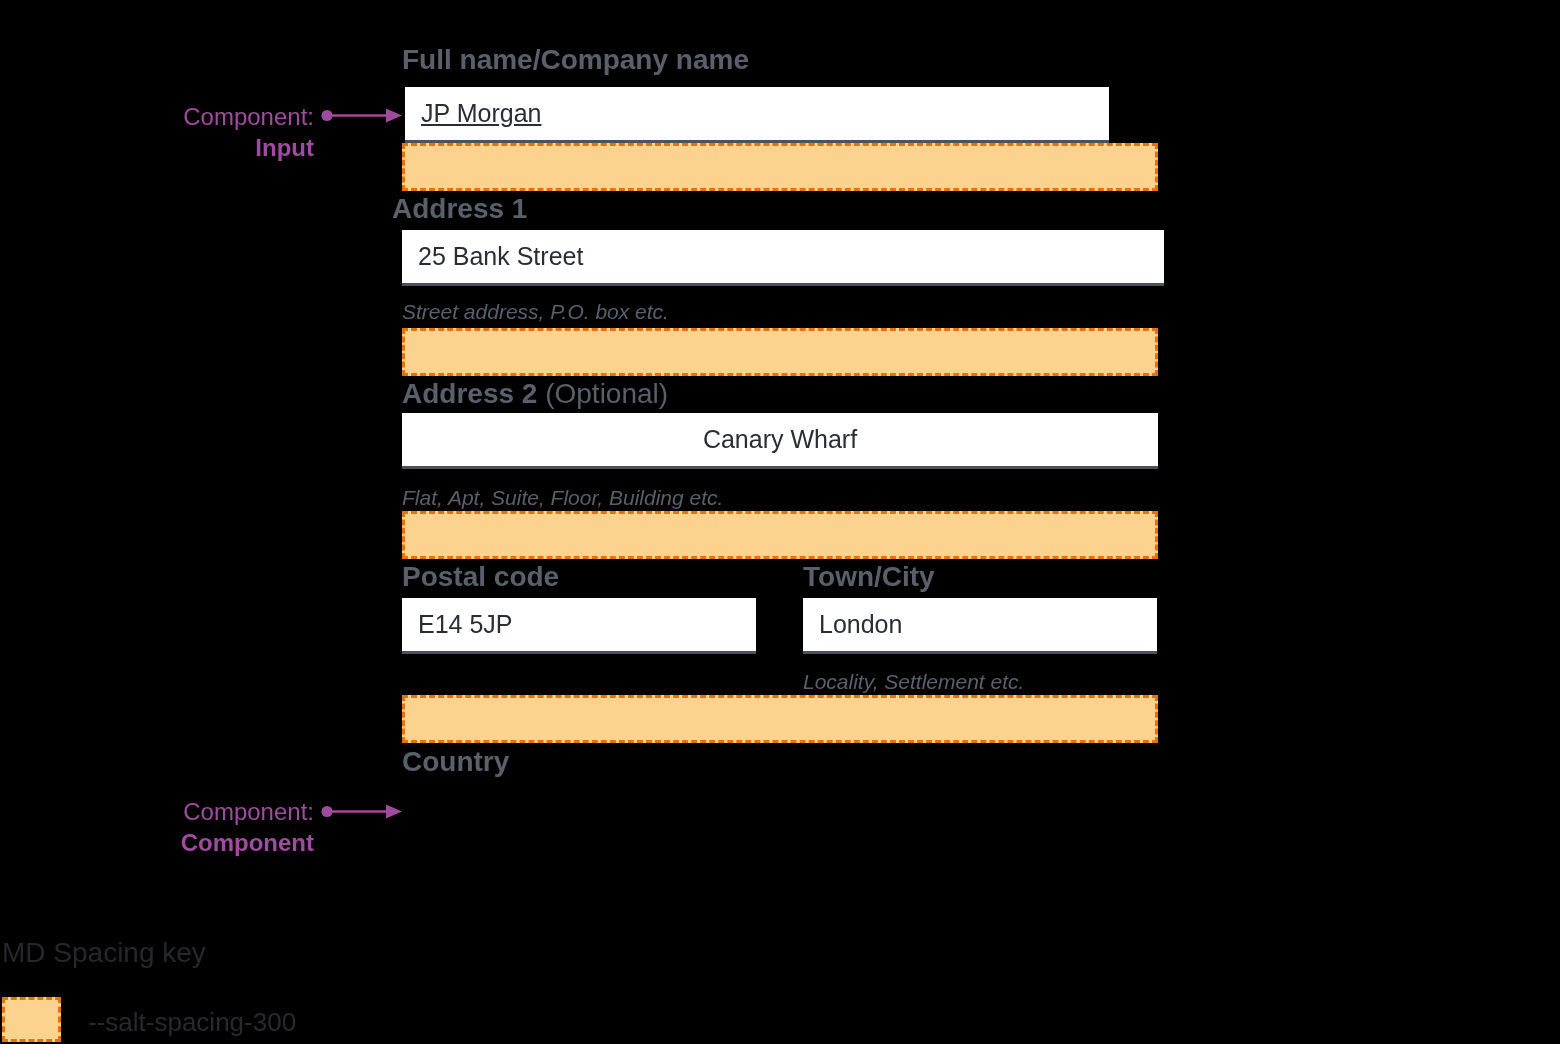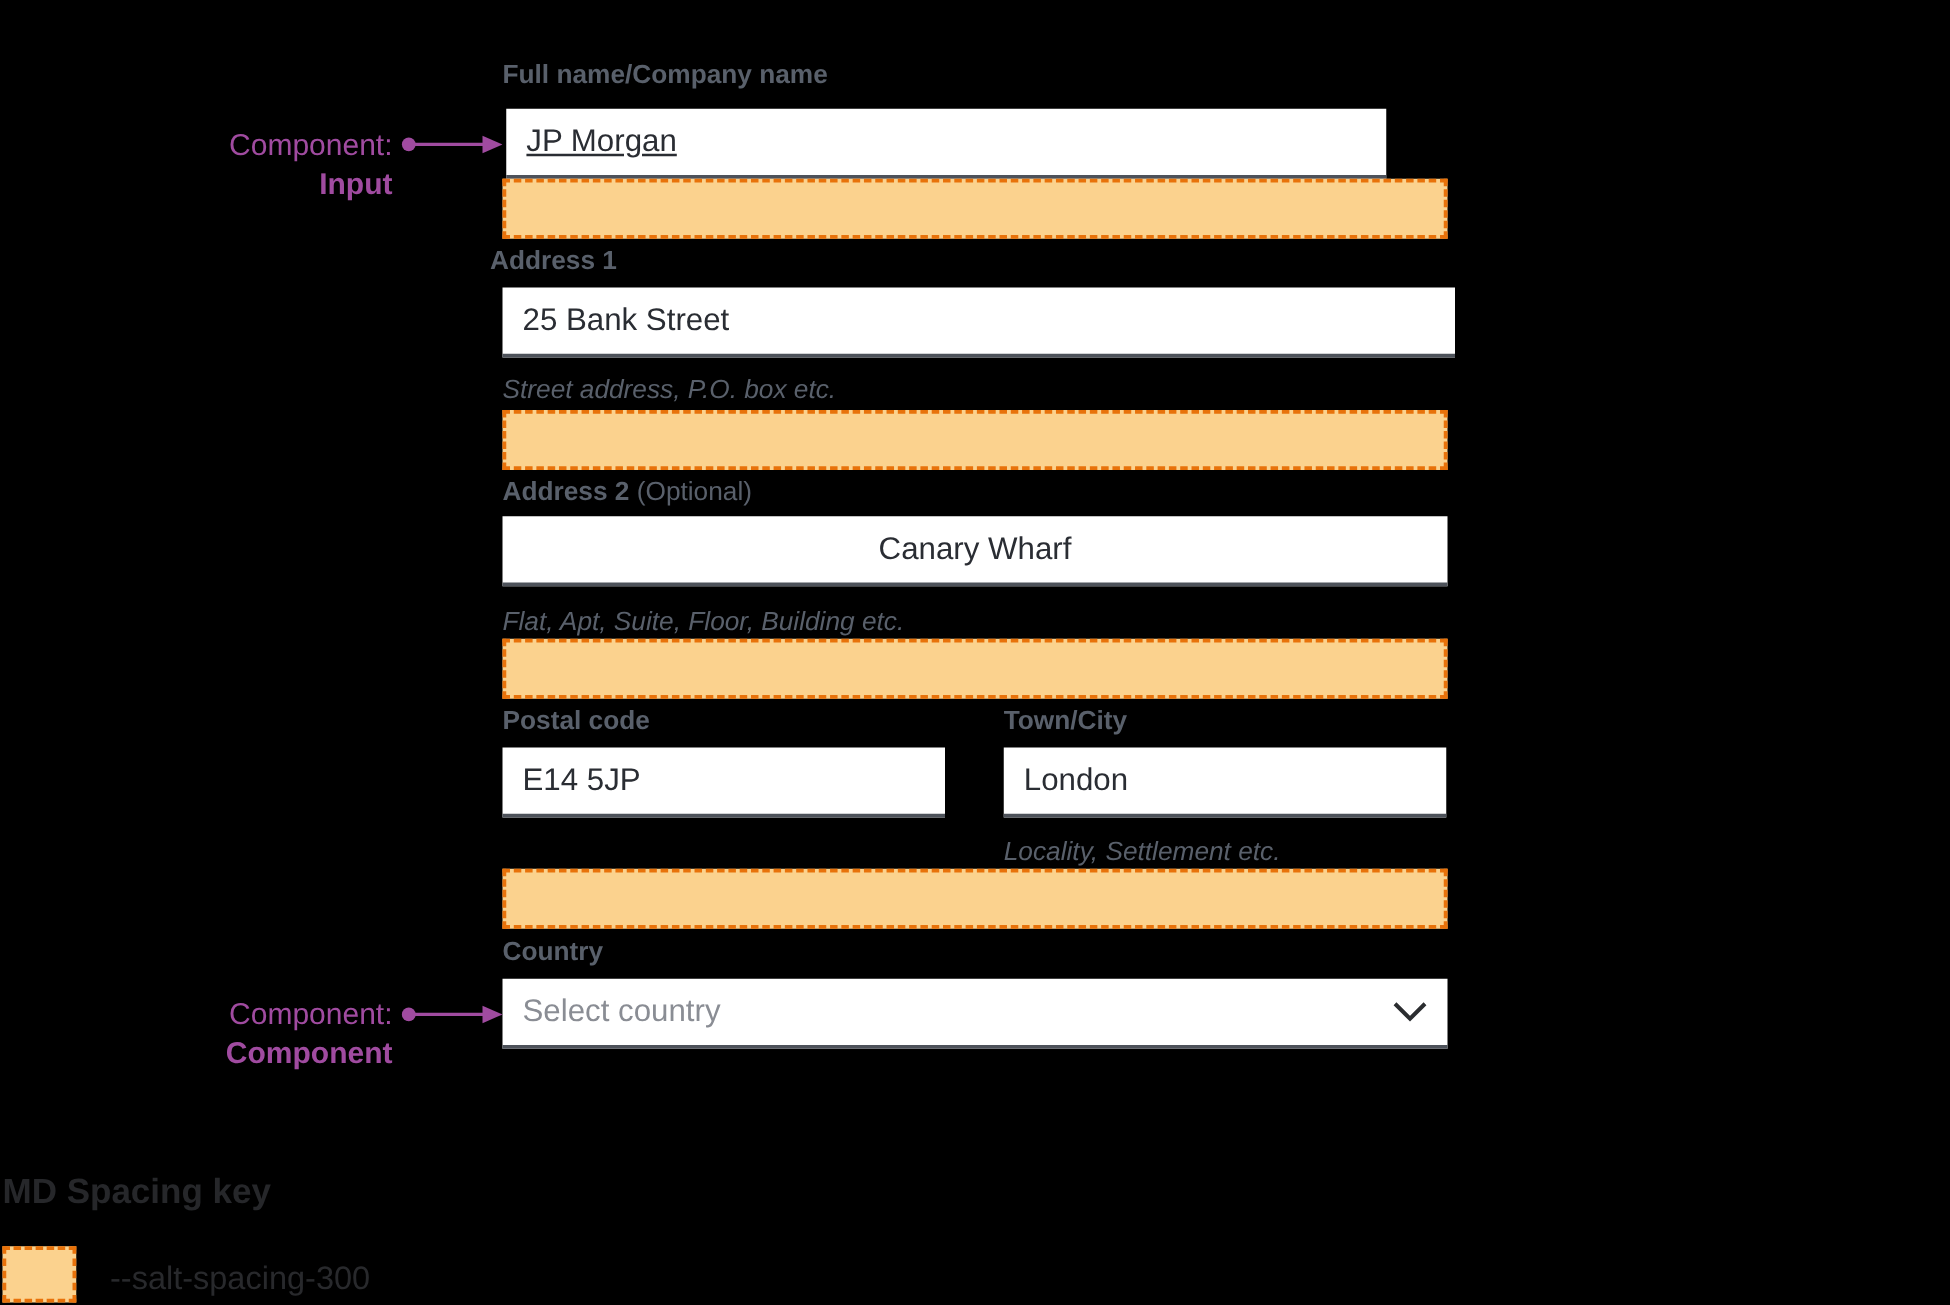--- a/index.html
+++ b/index.html
@@ -6,21 +6,21 @@
   html, body { background: #000; }
   body {
     font-family: "Liberation Sans", "DejaVu Sans", sans-serif;
     width: 1560px; height: 1044px; overflow: hidden;
   }
   #canvas {
     position: relative; width: 1560px; height: 1044px;
     background: var(--c-background, #000);
   }
   .flabel {
-    position: absolute; font-size: 21px; font-weight: 700;
+    position: absolute; font-size: 28px; font-weight: 700;
     color: var(--c-label-gray); line-height: 26px; white-space: nowrap;
   }
   .flabel .opt { font-weight: 400; }
   .tinput {
     position: absolute; height: 56px; background: #fff; border: none;
     border-bottom: 3px solid var(--c-input-border);
     font-family: "Liberation Sans", "DejaVu Sans", sans-serif;
     font-size: 25px; color: var(--c-input-text); padding: 0 16px;
     border-radius: 0; display: block;
   }
@@ -41,21 +41,21 @@
   }
   .dropdown .ph { font-size: 25px; color: var(--c-placeholder-gray); }
   .annot {
     position: absolute; width: 214px; text-align: right;
     color: var(--c-annotation-purple); font-size: 24px; line-height: 31px;
     white-space: nowrap;
   }
   .annot .bold { font-weight: 700; }
   .arrow { position: absolute; color: var(--c-annotation-purple); }
   .legend-title {
-    position: absolute; font-size: 28px; font-weight: 700;
+    position: absolute; font-size: 28px; font-weight: 400;
     color: var(--c-legend-title); line-height: 34px; white-space: nowrap;
   }
   .legend-swatch {
     position: absolute; width: 59px; height: 45px;
     background: var(--c-spacing-fill);
     border: 3px dashed var(--c-spacing-border);
   }
   .legend-token {
     position: absolute; font-size: 26px; color: var(--c-legend-text);
     line-height: 32px; white-space: nowrap;
@@ -85,28 +85,20 @@
 
   <div class="flabel" style="left:402px; top:564px;">Postal code</div>
   <div class="flabel" style="left:803px; top:564px;">Town/City</div>
   <input class="tinput" style="left: 402px; top: 598px; width: 354px;" value="E14 5JP">
   <input class="tinput" style="left: 803px; top: 598px; width: 354px;" value="London">
   <div class="helper" style="left:803px; top:670px;">Locality, Settlement etc.</div>
 
   <div class="spacing" style="top:695px;"></div>
 
   <div class="flabel" style="left:402px; top:749px;">Country</div>
-  <div class="dropdown" style="left:402px; top:783px; width:756px;">
-    <span class="ph">Select country</span>
-    <span style="display:inline-flex; color:var(--c-chevron);">
-      <svg width="28" height="17" viewBox="0 0 28 17" fill="none">
-        <path d="M2 2 L14 14 L26 2" stroke="currentColor" stroke-width="3.2" fill="none"></path>
-      </svg>
-    </span>
-  </div>
 
   <div class="annot" style="left:100px; top:101px;">
     <div>Component:</div>
     <div class="bold">Input</div>
   </div>
   <span class="arrow" style="left:320px; top:105px;">
     <svg width="82" height="21" viewBox="0 0 82 21">
       <circle cx="7" cy="10.5" r="5.5" fill="currentColor"></circle>
       <line x1="7" y1="10.5" x2="68" y2="10.5" stroke="currentColor" stroke-width="2.6"></line>
       <polygon points="66,3.5 82,10.5 66,17.5" fill="currentColor"></polygon>

